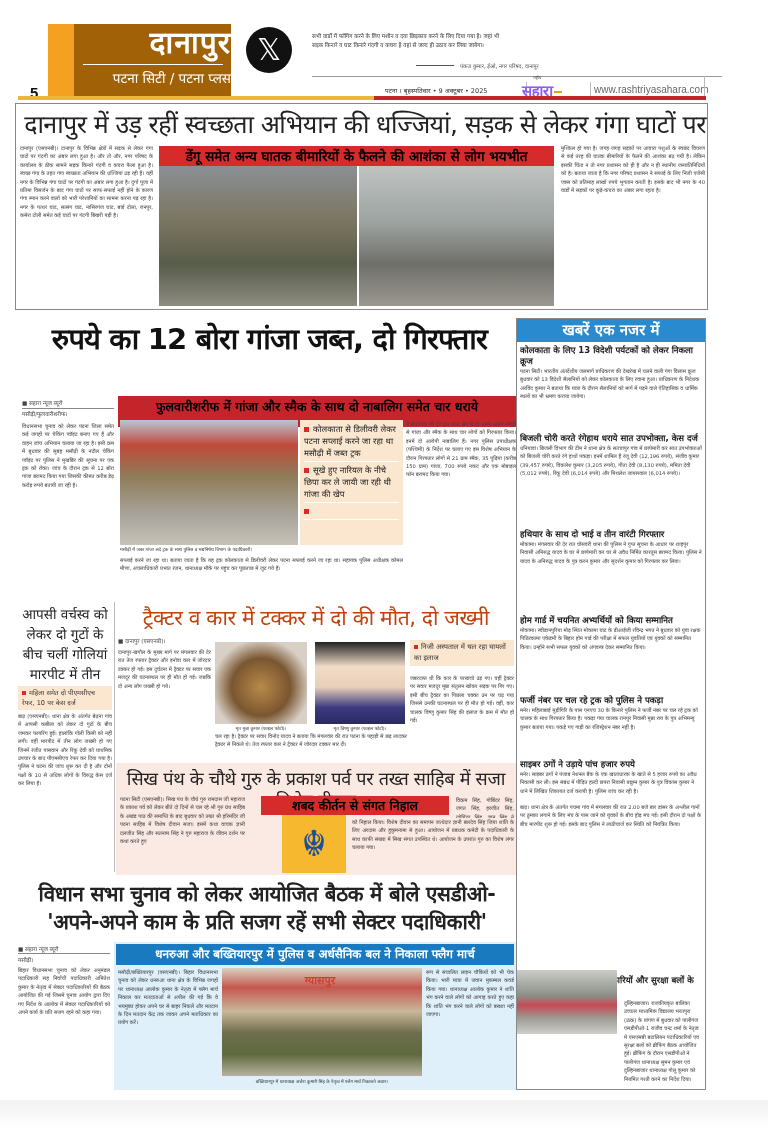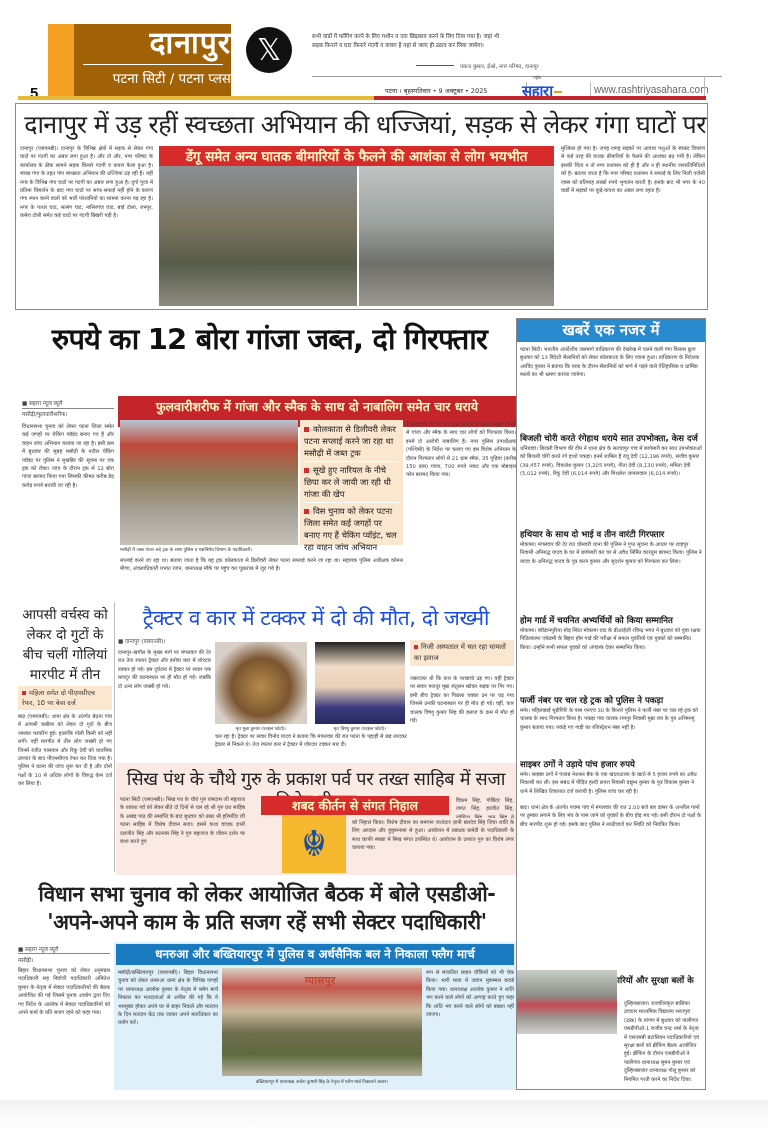--- a/index.html
+++ b/index.html
@@ -14,39 +14,39 @@
   .masthead { left: 74px; top: 24px; width: 157px; height: 72px; background: #a16207; color: #fff; text-align: right; }
   .masthead .title { font-size: 30px; line-height: 38px; font-weight: bold; letter-spacing: 1px; }
   .masthead .rule { width: 140px; height: 1px; background: #fff; margin: 2px auto 2px; }
   .masthead .sub { font-size: 13.5px; line-height: 22px; }
   .x-logo { left: 246px; top: 27px; width: 46px; height: 46px; border-radius: 50%; background: #111; color: #fff; font-size: 30px; line-height: 46px; text-align: center; font-family: "DejaVu Sans", sans-serif; }
   .quote { left: 312px; top: 32px; width: 200px; font-size: 5.6px; line-height: 9px; color: #333; }
   .quote-by { left: 415px; top: 62px; font-size: 5.4px; color: #444; }
   .quote-by-line { left: 416px; top: 65px; width: 38px; border-top: 1px solid #555; }
   .hdr-rule-top { left: 312px; top: 76px; width: 410px; border-top: 1px solid #999; }
   .hdr-date { left: 385px; top: 86px; font-size: 6.5px; color: #333; }
-  .sahara-logo { left: 522px; top: 80px; font-size: 15px; font-weight: bold; color: #1d4ed8; letter-spacing: -0.5px; }
+  .sahara-logo { left: 522px; top: 80px; font-size: 15px; font-weight: bold; color: #8b5cf6; letter-spacing: -0.5px; }
   .sahara-logo .bar { display: inline-block; width: 8px; height: 2px; background: #e8a21a; vertical-align: middle; margin-left: 1px; }
   .sahara-pre { left: 533px; top: 75px; font-size: 4px; color: #444; }
   .site-url { left: 594px; top: 84px; font-size: 10px; color: #666; font-family: "Liberation Sans", sans-serif; }
   .hdr-divider1 { left: 526px; top: 82px; width: 1px; height: 14px; background: #bbb; }
   .hdr-divider2 { left: 590px; top: 82px; width: 1px; height: 14px; background: #bbb; }
   .hdr-divider3 { left: 704px; top: 76px; width: 1px; height: 20px; background: #bbb; }
   .color-band-y { left: 18px; top: 96px; width: 56px; height: 4px; background: #e7b93b; }
   .color-band-y2 { left: 74px; top: 96px; width: 300px; height: 4px; background: #e7b93b; }
   .color-band-r { left: 374px; top: 96px; width: 332px; height: 4px; background: #c0262c; }
 
   
   .body-text { font-size: 5.2px; line-height: 8.4px; color: #444; text-align: justify; }
 
   
   .box1 { left: 15px; top: 103px; width: 693px; height: 207px; border: 1px solid #888; }
   .h1 { left: 20px; top: 107px; width: 690px; font-size: 25px; line-height: 36px; color: #222; text-align: center; font-family: "DejaVu Sans", sans-serif; letter-spacing: -0.6px; }
   .s1-col1 { left: 20px; top: 144px; width: 133px; height: 160px; overflow: hidden; }
-  .red-banner { background: #d72a2a; color: #fef9c3; font-weight: bold; text-align: center; white-space: nowrap; overflow: hidden; }
+  .red-banner { background: #d72a2a; color: #000000; font-weight: bold; text-align: center; white-space: nowrap; overflow: hidden; }
   .s1-banner { left: 159px; top: 146px; width: 395px; height: 20px; font-size: 13.5px; line-height: 20px; }
   .s1-photo1 { left: 159px; top: 166px; width: 198px; height: 140px; background: linear-gradient(180deg, #8b8f94 0%, #7a7560 40%, #585c4a 70%, #8c8c80 100%); }
   .s1-photo2 { left: 359px; top: 166px; width: 195px; height: 140px; background: linear-gradient(180deg, #bfc3c2 0%, #9da3a0 40%, #6f6f6a 70%, #9b9890 100%); }
   .s1-col3 { left: 561px; top: 144px; width: 144px; height: 160px; overflow: hidden; }
 
   
   .h2 { left: 22px; top: 318px; width: 495px; font-size: 29px; line-height: 42px; font-weight: bold; color: #111; text-align: center; letter-spacing: -0.8px; }
   .s2-byline { left: 22px; top: 399px; font-size: 5.6px; color: #444; }
   .s2-byrule { left: 22px; top: 408px; width: 92px; border-top: 1px solid #888; }
   .s2-dateline { left: 22px; top: 410px; font-size: 5.6px; color: #444; }
@@ -68,21 +68,21 @@
   .side-photo { left: 517px; top: 970px; width: 100px; height: 64px; background: linear-gradient(180deg, #c9cdc8 0%, #8c8f86 40%, #c64a55 55%, #9c9a92 75%, #cfcfcc 100%); }
 
   
   .s3-left-h { left: 18px; top: 604px; width: 94px; font-size: 13.5px; line-height: 20px; text-align: center; color: #222; }
   .s3-left-sub { left: 18px; top: 686px; width: 94px; height: 24px; background: #fbe6cf; font-size: 6.6px; line-height: 10px; padding: 2px 4px; color: #333; }
   .s3-left-sub .sq { display: inline-block; width: 4px; height: 4px; background: #d72a2a; margin-right: 3px; vertical-align: middle; }
   .s3-left-col { left: 18px; top: 712px; width: 94px; height: 160px; overflow: hidden; }
   .v-rule { left: 114px; top: 602px; width: 1px; height: 270px; background: #bbb; }
 
   
-  .h3 { left: 116px; top: 602px; width: 400px; font-size: 21px; line-height: 32px; text-align: center; color: #1d4ed8; letter-spacing: -0.4px; }
+  .h3 { left: 116px; top: 602px; width: 400px; font-size: 21px; line-height: 32px; text-align: center; color: #c2410c; letter-spacing: -0.4px; }
   .s3-byline { left: 118px; top: 637px; font-size: 5.6px; color: #444; }
   .s3-col1 { left: 118px; top: 648px; width: 93px; height: 100px; overflow: hidden; }
   .s3-photo1 { left: 215px; top: 642px; width: 92px; height: 82px; background: radial-gradient(ellipse at 50% 55%, #b88a4a 0%, #7a5630 45%, #d8cfc6 75%); }
   .s3-cap1 { left: 215px; top: 725px; width: 92px; font-size: 4.6px; text-align: center; color: #333; }
   .s3-photo2 { left: 315px; top: 642px; width: 90px; height: 82px; background: linear-gradient(180deg, #222 0%, #f0dcc8 30%, #e8d0b8 55%, #3b3a80 80%, #2a2a60 100%); }
   .s3-cap2 { left: 315px; top: 725px; width: 90px; font-size: 4.6px; text-align: center; color: #333; }
   .s3-sub { left: 410px; top: 640px; width: 104px; height: 26px; background: #fbe6cf; font-size: 7px; line-height: 11px; padding: 2px 4px; color: #333; }
   .s3-sub .sq { display: inline-block; width: 4px; height: 4px; background: #d72a2a; margin-right: 3px; vertical-align: middle; }
   .s3-col-r { left: 410px; top: 674px; width: 104px; height: 86px; overflow: hidden; }
   .s3-bottom { left: 215px; top: 732px; width: 192px; height: 28px; overflow: hidden; }
@@ -153,29 +153,30 @@
 <div class="abs s2-byline">■ सहारा न्यूज ब्यूरो</div>
 <div class="abs s2-byrule"></div>
 <div class="abs s2-dateline">मसौढ़ी/फुलवारीशरीफ।</div>
 <div class="abs s2-col1 body-text">विधानसभा चुनाव को लेकर पटना जिला समेत कई जगहों पर चेकिंग प्वॉइंट बनाए गए हैं और वाहन जांच अभियान चलाया जा रहा है। इसी क्रम में बुधवार की सुबह मसौढ़ी के नदौल चेकिंग प्वॉइंट पर पुलिस ने मुखबिर की सूचना पर एक ट्रक को रोका। जांच के दौरान ट्रक से 12 बोरा गांजा बरामद किया गया जिसकी कीमत करीब डेढ़ करोड़ रुपये बतायी जा रही है।</div>
 <div class="abs s2-banner red-banner">फुलवारीशरीफ में गांजा और स्मैक के साथ दो नाबालिग समेत चार धराये</div>
 <div class="abs s2-photo"></div>
 <div class="abs s2-caption">मसौढ़ी में जब्त गांजा लदे ट्रक के साथ पुलिस व मद्यनिषेध विभाग के पदाधिकारी।</div>
 <div class="abs s2-bullets">
   <div class="bullet"><span class="sq"></span><span>कोलकाता से डिलीवरी लेकर पटना सप्लाई करने जा रहा था मसौढ़ी में जब्त ट्रक</span></div>
   <div class="bullet"><span class="sq"></span><span>सूखे हुए नारियल के नीचे छिपा कर ले जायी जा रही थी गांजा की खेप</span></div>
-  <div class="bullet"><span class="sq"></span><span>विस चुनाव को लेकर पटना जिला समेत कई जगहों पर बनाए गए हैं चेकिंग प्वॉइंट, चल रहा वाहन जांच अभियान</span></div>
+  <div class="bullet"><span class="sq"></span></div>
 </div>
 <div class="abs s2-col-right body-text">ने संपतचक की देर रात थाना क्षेत्र में दो अलग-अलग जगहों से गांजा और स्मैक के साथ चार लोगों को गिरफ्तार किया। इनमें दो आरोपी नाबालिग हैं। नगर पुलिस उपाधीक्षक (पश्चिमी) के निर्देश पर चलाए गए इस विशेष अभियान के दौरान गिरफ्तार लोगों से 21 ग्राम स्मैक, 35 पुड़िया (करीब 150 ग्राम) गांजा, 700 रुपये नकद और एक मोबाइल फोन बरामद किया गया।</div>
 <div class="abs s2-bottom body-text">सप्लाई करने जा रहा था। बताया जाता है कि यह ट्रक कोलकाता से डिलीवरी लेकर पटना सप्लाई करने जा रहा था। सहायक पुलिस अधीक्षक कोमल मीणा, अंचलाधिकारी प्रभात रंजन, थानाध्यक्ष मौके पर पहुंच कर पूछताछ में जुट गये हैं।</div>
 
 <div class="abs side-box"></div>
 <div class="abs side-head">खबरें एक नजर में</div>
 <div class="abs" style="left:520px; top:345px; width:183px;">
   <div style="height:88px; overflow:hidden;">
+    <div class="side-item-h">कोलकाता के लिए 13 विदेशी पर्यटकों को लेकर निकला क्रूज</div>
     <div class="side-item-t">पटना सिटी। भारतीय अंतर्देशीय जलमार्ग प्राधिकरण की देखरेख में चलने वाली गंगा विलास क्रूज बुधवार को 13 विदेशी सैलानियों को लेकर कोलकाता के लिए रवाना हुआ। प्राधिकरण के निदेशक अरविंद कुमार ने बताया कि यात्रा के दौरान सैलानियों को मार्ग में पड़ने वाले ऐतिहासिक व धार्मिक स्थलों का भी भ्रमण कराया जायेगा।</div>
   </div>
   <div style="height:96px; overflow:hidden;">
     <div class="side-item-h">बिजली चोरी करते रंगेहाथ धराये सात उपभोक्ता, केस दर्ज</div>
     <div class="side-item-t">धनियावां। बिजली विभाग की टीम ने थाना क्षेत्र के सतचापुर गांव में छापेमारी कर सात उपभोक्ताओं को बिजली चोरी करते रंगे हाथों पकड़ा। इनमें शामिल हैं रंजू देवी (12,196 रुपये), संजीव कुमार (39,457 रुपये), विकलेश कुमार (3,205 रुपये), गीता देवी (8,130 रुपये), ममिता देवी (5,012 रुपये), रिंकू देवी (6,014 रुपये) और मिथलेश जायसवाल (6,014 रुपये)।</div>
   </div>
   <div style="height:86px; overflow:hidden;">
     <div class="side-item-h">हथियार के साथ दो भाई व तीन वारंटी गिरफ्तार</div>
     <div class="side-item-t">मोकामा। मंगलवार की देर रात घोसवरी थाना की पुलिस ने गुप्त सूचना के आधार पर शाहपुर निवासी अनिरुद्ध यादव के घर में छापेमारी कर घर से अवैध निर्मित कारतूस बरामद किया। पुलिस ने यादव के अनिरुद्ध यादव के पुत्र करन कुमार और सुदर्शन कुमार को गिरफ्तार कर लिया।</div>
   </div>

